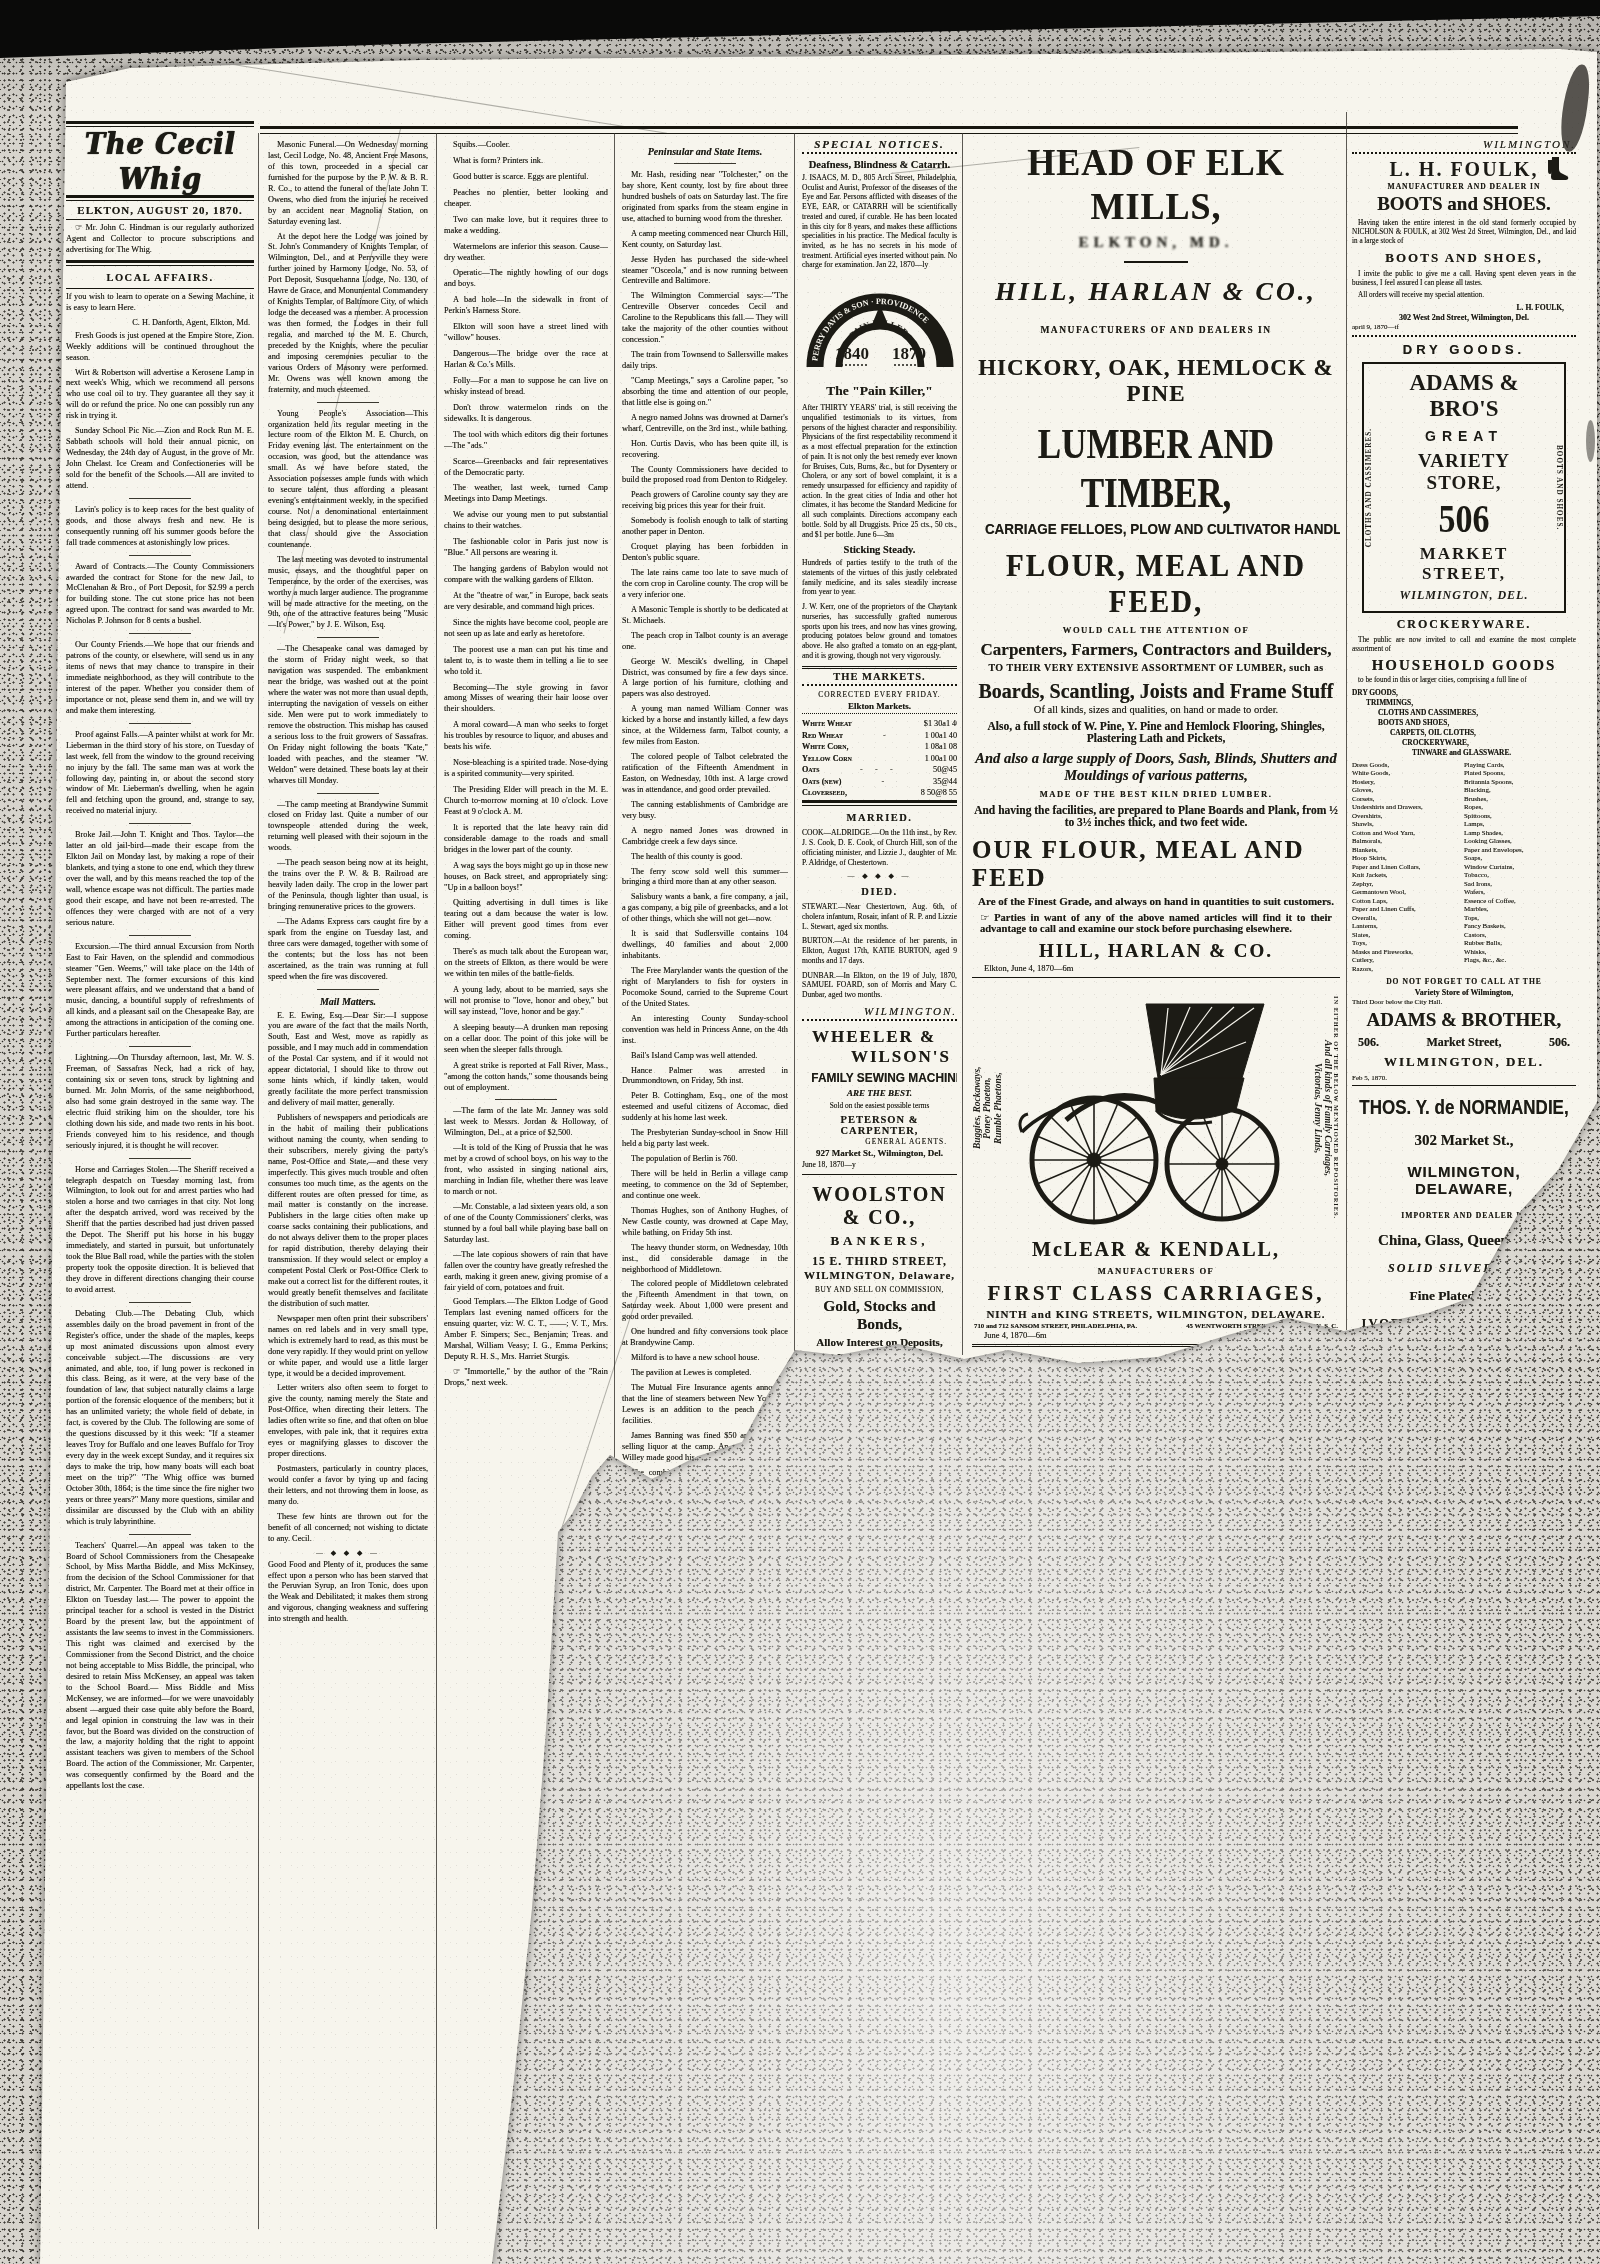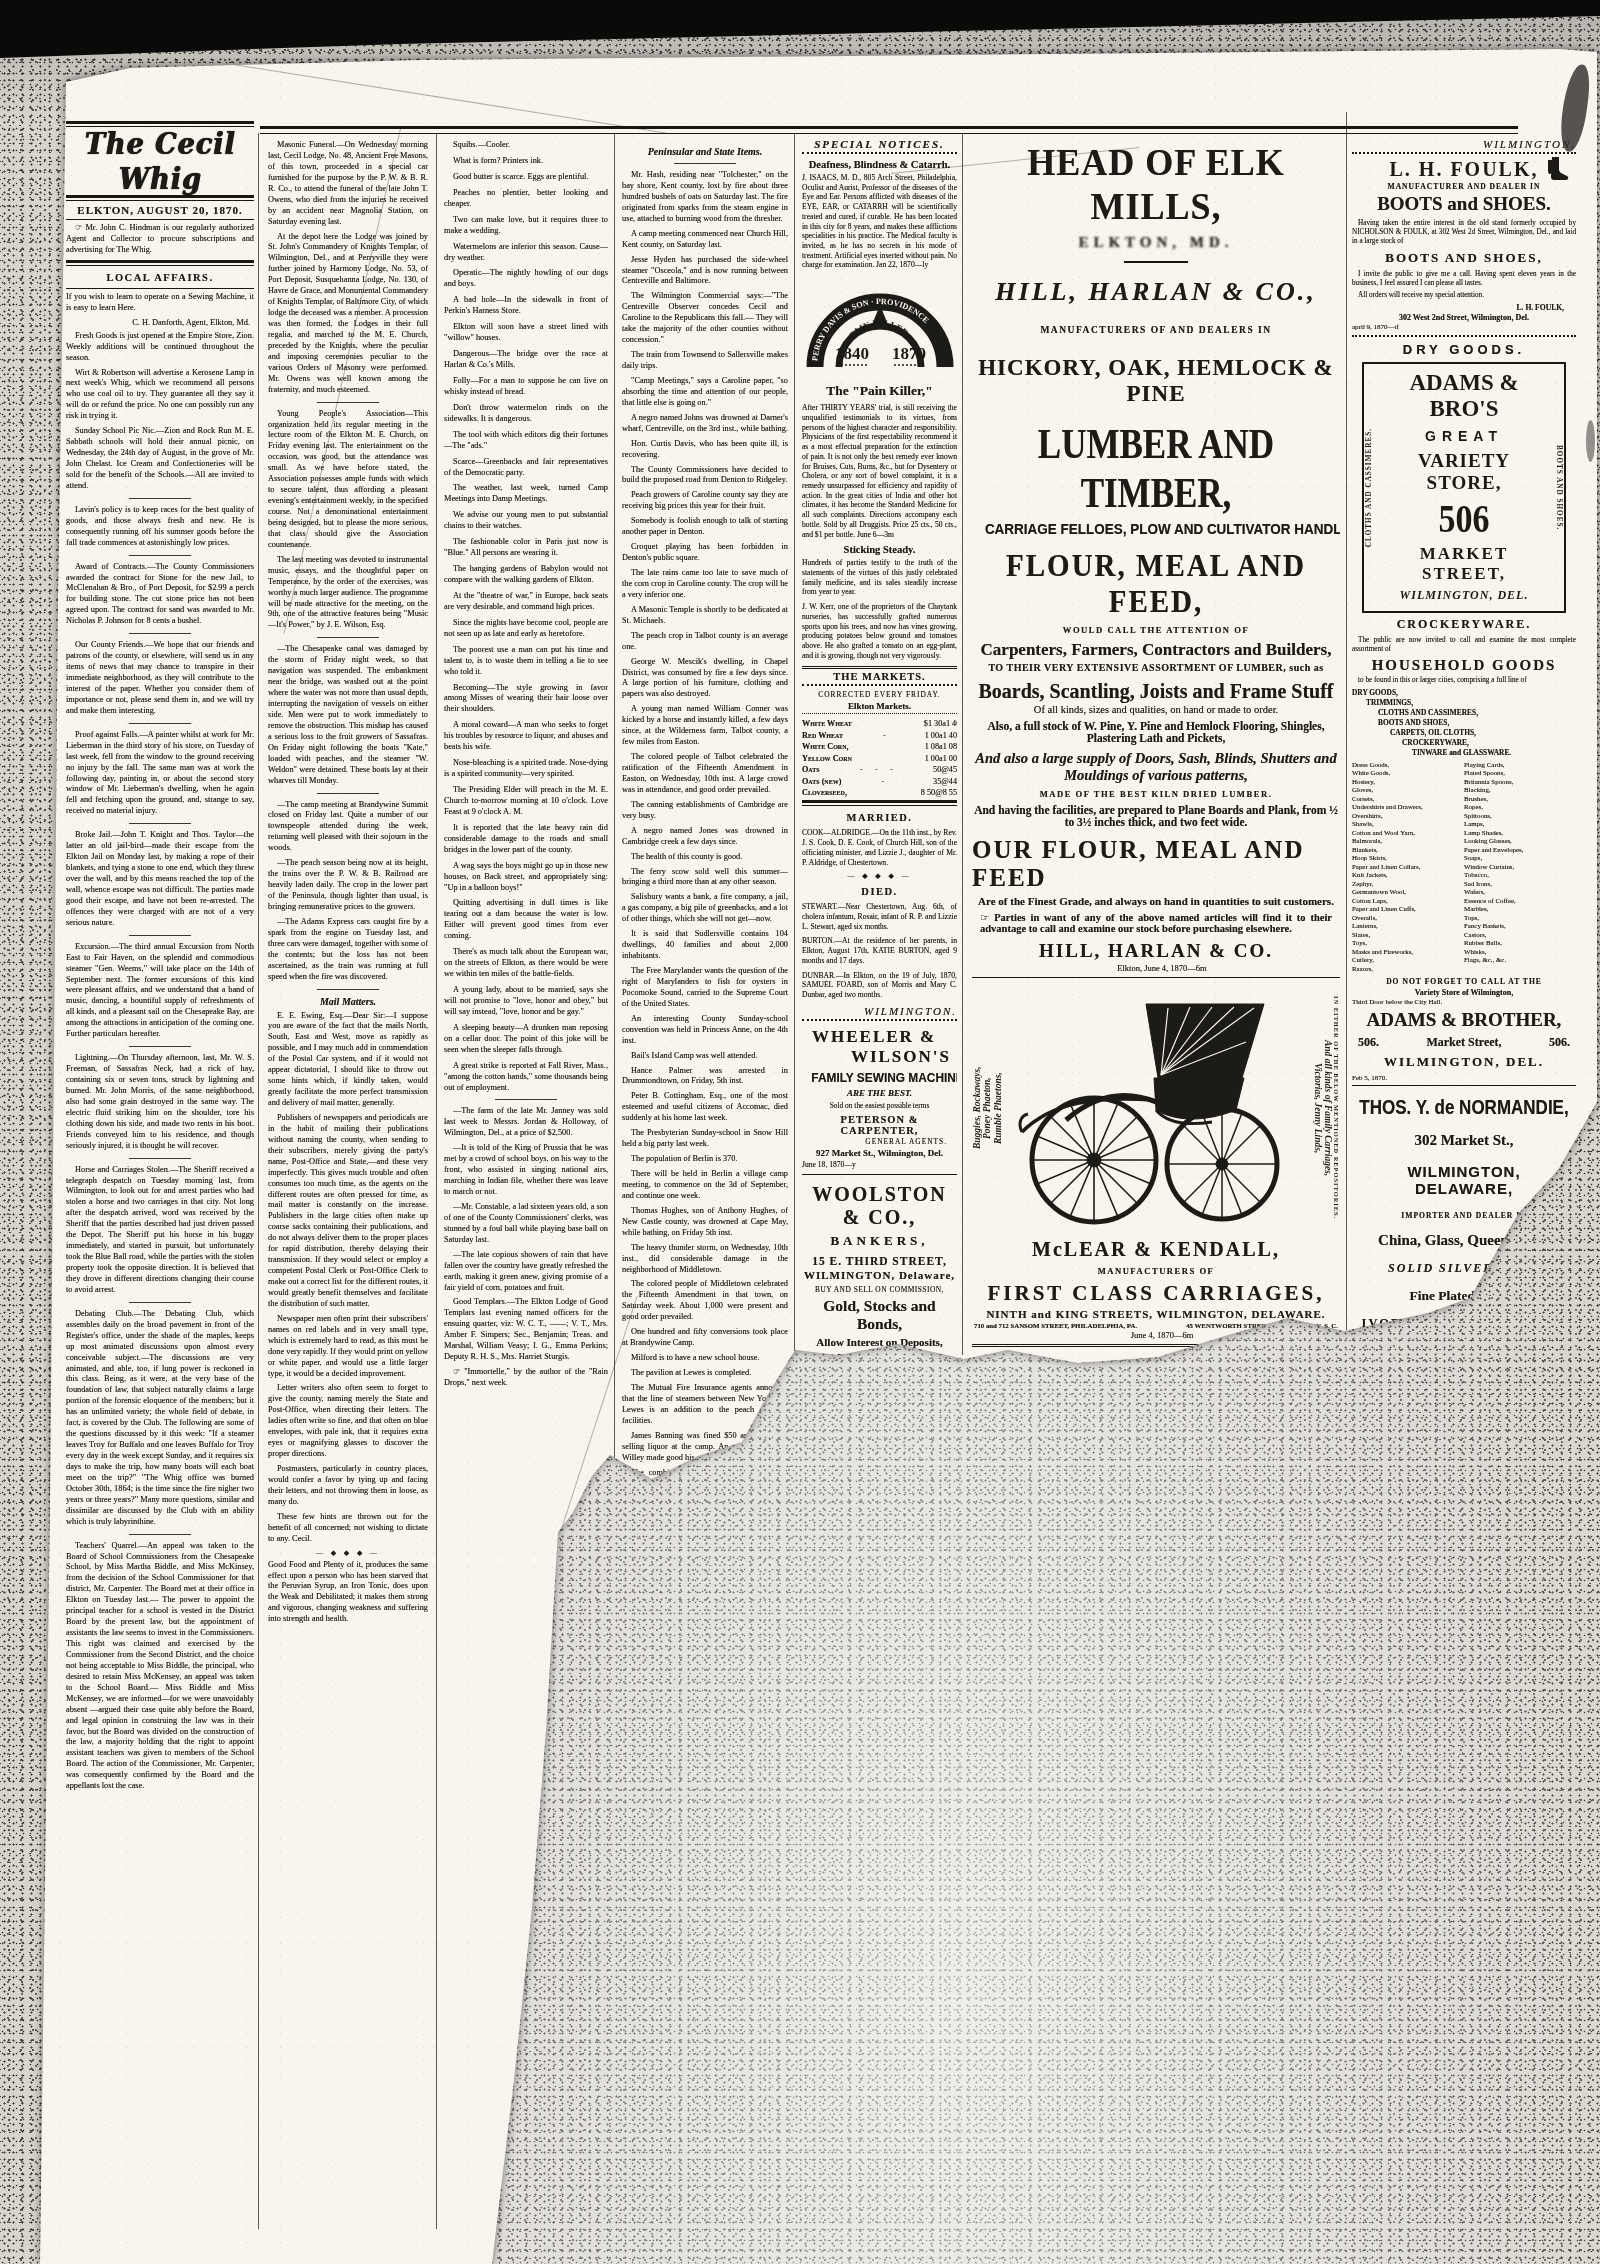--- a/index.html
+++ b/index.html
@@ -109,21 +109,21 @@
   .s-amd{font-size:17px;font-weight:bold;text-align:center;margin:5px 0 2px;}
   .s-acap3{font-size:10px;font-weight:bold;text-align:center;letter-spacing:.5px;margin:2px 0;}
   .s-amd2{font-size:20px;font-weight:bold;text-align:center;transform:scaleY(1.1);margin:6px 0 2px;}
   .s-asm{font-size:10.5px;text-align:center;margin:2px 0;}
   .s-asmb{font-size:11.5px;font-weight:bold;text-align:center;margin:5px 0;}
   .s-aitb{font-size:14.5px;font-weight:bold;font-style:italic;text-align:center;margin:6px 0 2px;}
   .s-axl2{font-size:25px;font-weight:bold;text-align:left;letter-spacing:2px;margin:8px 0 3px;}
   .s-asm2{font-size:11px;font-weight:bold;text-align:center;margin:2px 0;}
   .s-apar{font-size:10.5px;font-weight:bold;text-align:justify;padding:0 8px;margin:4px 0;}
   .s-amd3{font-size:19px;font-weight:bold;text-align:center;letter-spacing:2px;margin:6px 0 0;}
-  .s-adl{font-size:8.5px;text-align:center;padding-left:12px;margin:1px 0 4px;}
+  .s-adl{font-size:8.5px;text-align:left;padding-left:12px;margin:1px 0 4px;}
   .s-ahr{border-top:1px solid #17160f;margin:4px 0;}
   .s-ahr2{border-top:3px double #17160f;margin:4px 0;}
   .s-alg3{font-size:20px;font-weight:bold;text-align:center;letter-spacing:2px;margin:4px 0 0;}
   .s-alg4{font-size:21px;font-weight:bold;text-align:center;letter-spacing:3px;margin:2px 0;}
   .s-asmb2{font-size:11px;font-weight:bold;text-align:center;letter-spacing:1px;margin:2px 0;}
   .s-ascript{font-size:29px;font-weight:bold;font-style:italic;text-align:center;letter-spacing:2px;
     font-family:"DejaVu Serif",serif;transform:skewX(-6deg);margin:10px 0 4px;}
   .trirow{display:flex;justify-content:space-between;align-items:baseline;}
   .trirow.s-kaddr{font-size:6.8px;font-weight:bold;padding:0 2px;}
   .trirow.s-k506{font-size:12px;font-weight:bold;padding:0 6px;margin:2px 0;}
@@ -330,21 +330,21 @@
           <div class="blk s-p">The health of this county is good.</div>
           <div class="blk s-p">The ferry scow sold well this summer—bringing a third more than at any other season.</div>
           <div class="blk s-p">Salisbury wants a bank, a fire company, a jail, a gas company, a big pile of greenbacks, and a lot of other things, which she will not get—now.</div>
           <div class="blk s-p">It is said that Sudlersville contains 104 dwellings, 40 families and about 2,000 inhabitants.</div>
           <div class="blk s-p">The Free Marylander wants the question of the right of Marylanders to fish for oysters in Pocomoke Sound, carried to the Supreme Court of the United States.</div>
           <div class="blk s-p">An interesting County Sunday-school convention was held in Princess Anne, on the 4th inst.</div>
           <div class="blk s-p">Bail's Island Camp was well attended.</div>
           <div class="blk s-p">Hance Palmer was arrested in Drummondtown, on Friday, 5th inst.</div>
           <div class="blk s-p">Peter B. Cottingham, Esq., one of the most esteemed and useful citizens of Accomac, died suddenly at his home last week.</div>
           <div class="blk s-p">The Presbyterian Sunday-school in Snow Hill held a big party last week.</div>
-          <div class="blk s-p">The population of Berlin is 370.</div>
+          <div class="blk s-p">The population of Berlin is 760.</div>
           <div class="blk s-p">There will be held in Berlin a village camp meeting, to commence on the 3d of September, and continue one week.</div>
           <div class="blk s-p">Thomas Hughes, son of Anthony Hughes, of New Castle county, was drowned at Cape May, while bathing, on Friday 5th inst.</div>
           <div class="blk s-p">The heavy thunder storm, on Wednesday, 10th inst., did considerable damage in the neighborhood of Middletown.</div>
           <div class="blk s-p">The colored people of Middletown celebrated the Fifteenth Amendment in that town, on Saturday week. About 1,000 were present and good order prevailed.</div>
           <div class="blk s-p">One hundred and fifty conversions took place at Brandywine Camp.</div>
           <div class="blk s-p">Milford is to have a new school house.</div>
           <div class="blk s-p">The pavilion at Lewes is completed.</div>
           <div class="blk s-p">The Mutual Fire Insurance agents announce that the line of steamers between New York and Lewes is an addition to the peach growers' facilities.</div>
           <div class="blk s-p">James Banning was fined $50 and costs, for selling liquor at the camp. An associate named Willey made good his escape.</div>
           <div class="blk s-p">The combined population of Broadkiln and Georgetown hundreds is one hundred less than was the population of the two (whites alone counted) in 1860.</div>

